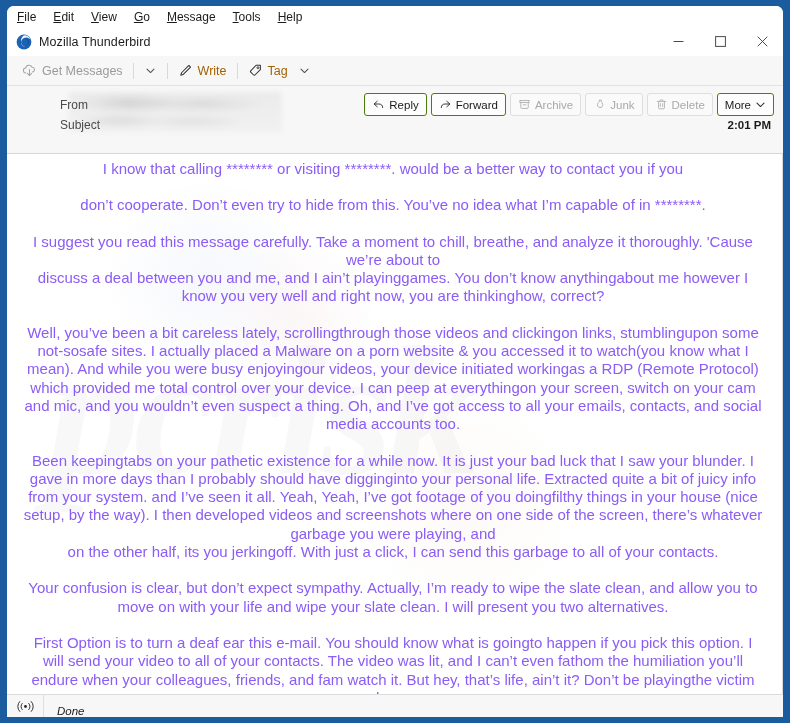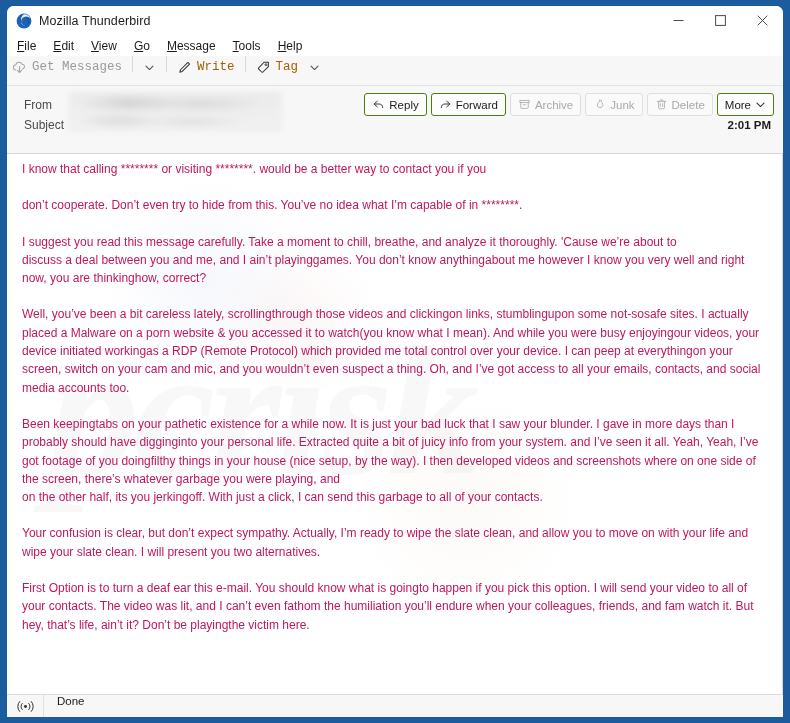--- a/index.html
+++ b/index.html
@@ -93,22 +93,23 @@
   }
   .menu-item u { text-decoration: underline; text-underline-offset: 1px; }
 
   
   #main-toolbar {
     height: 30px;
     min-height: 30px;
     background: #f7f7f7;
     border-bottom: 1px solid #e3e3e3;
     display: flex;
-    box-sizing: border-box;
-    font-family: Liberation Mono, monospace;
+    align-items: center;
+    padding-left: 10px;
+    box-sizing: border-box;
   }
   .tb-btn {
     display: flex;
     align-items: center;
     height: 22px;
     padding: 0 5px;
     border-radius: 3px;
     font-size: 12.5px;
     color: #a16207;
     white-space: nowrap;
@@ -170,20 +171,21 @@
     align-items: center;
     height: 20px;
     padding-left: 17px;
     position: relative;
   }
   .hdr-label {
     font-size: 12px;
     color: #4a4a4a;
     width: 58px;
     flex: none;
+    margin-left: 36px;
   }
   
   #redaction-blur {
     position: absolute;
     left: 62px;
     top: 6px;
     width: 213px;
     height: 40px;
     border-radius: 3px;
     background:
@@ -240,40 +242,42 @@
     position: absolute;
     left: 330px; top: 250px;
     width: 260px; height: 200px;
     border-radius: 50%;
     background: radial-gradient(circle, rgba(200,140,90,0.045), rgba(200,140,90,0) 70%);
   }
 
   #body-text {
     position: relative;
     padding: 6px 18px 0 15px;
-    font-size: 12px;
+    font-size: 15px;
     line-height: 18.3px;
-    color: #be185d;
+    color: #8b5cf6;
     z-index: 2;
+    text-align: center;
   }
   #body-text p {
     margin: 0 0 18px 0;
     white-space: pre-wrap;
   }
   #body-text p.tight { margin-bottom: 0; }
 
   
   #status-bar {
     height: 23px;
     min-height: 23px;
     background: #f7f7f7;
     border-top: 1px solid #dcdcdc;
     display: flex;
-    align-items: flex-start;
-    box-sizing: border-box;
+    align-items: flex-end;
+    box-sizing: border-box;
+    font-style: italic;
   }
   #status-icon-cell {
     width: 36px;
     height: 100%;
     display: flex;
     align-items: center;
     justify-content: center;
     border-right: 1px solid #e0e0e0;
     flex: none;
   }
@@ -281,57 +285,57 @@
     font-size: 11.5px;
     color: #1b1b1b;
     padding-left: 13px;
   }
 </style>
 </head>
 <body>
 
 <div id="app-window">
   <div id="window-chrome">
-
-    <div id="title-bar">
-      <svg id="tb-logo" viewBox="0 0 16 16">
-        <circle cx="8" cy="8" r="7.4" fill="#1d63b5"></circle>
-        <path d="M8 1.2a6.8 6.8 0 0 1 6.3 4.2c-1.5-1.9-4.1-2.6-6.3-1.5C5.6 5 4.6 7.6 5.4 9.9c.6 1.7 2 2.9 3.7 3.2A6.8 6.8 0 0 1 8 1.2z" fill="#ffffff" opacity="0.92"></path>
-        <path d="M10.3 4.1c2 .6 3.3 2.6 3 4.7-.3 2.3-2.3 4-4.6 3.9 1.9-.6 3.2-2.4 3.1-4.4-.1-1.8-1.2-3.4-2.9-4.1-.2-.1.2-.2.4-.1z" fill="#0f4a8f" opacity="0.55"></path>
-      </svg>
-      <span id="title-text">Mozilla Thunderbird</span>
-
-      <div id="window-controls">
-        <div class="wc-btn">
-          <svg width="11" height="11" viewBox="0 0 11 11">
-            <line x1="0.5" y1="5.5" x2="10.5" y2="5.5" stroke="#4a4a4a" stroke-width="1"></line>
-          </svg>
-        </div>
-        <div class="wc-btn">
-          <svg width="11" height="11" viewBox="0 0 11 11">
-            <rect x="0.6" y="0.6" width="9.8" height="9.8" fill="none" stroke="#4a4a4a" stroke-width="1"></rect>
-          </svg>
-        </div>
-        <div class="wc-btn">
-          <svg width="11" height="11" viewBox="0 0 11 11">
-            <line x1="0.7" y1="0.7" x2="10.3" y2="10.3" stroke="#4a4a4a" stroke-width="1"></line>
-            <line x1="10.3" y1="0.7" x2="0.7" y2="10.3" stroke="#4a4a4a" stroke-width="1"></line>
-          </svg>
-        </div>
-      </div>
-    </div>
 
     <div id="menu-bar">
       <span class="menu-item"><u>F</u>ile</span>
       <span class="menu-item"><u>E</u>dit</span>
       <span class="menu-item"><u>V</u>iew</span>
       <span class="menu-item"><u>G</u>o</span>
       <span class="menu-item"><u>M</u>essage</span>
       <span class="menu-item"><u>T</u>ools</span>
       <span class="menu-item"><u>H</u>elp</span>
+    </div>
+
+    <div id="title-bar">
+      <svg id="tb-logo" viewBox="0 0 16 16">
+        <circle cx="8" cy="8" r="7.4" fill="#1d63b5"></circle>
+        <path d="M8 1.2a6.8 6.8 0 0 1 6.3 4.2c-1.5-1.9-4.1-2.6-6.3-1.5C5.6 5 4.6 7.6 5.4 9.9c.6 1.7 2 2.9 3.7 3.2A6.8 6.8 0 0 1 8 1.2z" fill="#ffffff" opacity="0.92"></path>
+        <path d="M10.3 4.1c2 .6 3.3 2.6 3 4.7-.3 2.3-2.3 4-4.6 3.9 1.9-.6 3.2-2.4 3.1-4.4-.1-1.8-1.2-3.4-2.9-4.1-.2-.1.2-.2.4-.1z" fill="#0f4a8f" opacity="0.55"></path>
+      </svg>
+      <span id="title-text">Mozilla Thunderbird</span>
+
+      <div id="window-controls">
+        <div class="wc-btn">
+          <svg width="11" height="11" viewBox="0 0 11 11">
+            <line x1="0.5" y1="5.5" x2="10.5" y2="5.5" stroke="#4a4a4a" stroke-width="1"></line>
+          </svg>
+        </div>
+        <div class="wc-btn">
+          <svg width="11" height="11" viewBox="0 0 11 11">
+            <rect x="0.6" y="0.6" width="9.8" height="9.8" fill="none" stroke="#4a4a4a" stroke-width="1"></rect>
+          </svg>
+        </div>
+        <div class="wc-btn">
+          <svg width="11" height="11" viewBox="0 0 11 11">
+            <line x1="0.7" y1="0.7" x2="10.3" y2="10.3" stroke="#4a4a4a" stroke-width="1"></line>
+            <line x1="10.3" y1="0.7" x2="0.7" y2="10.3" stroke="#4a4a4a" stroke-width="1"></line>
+          </svg>
+        </div>
+      </div>
     </div>
 
     <div id="main-toolbar">
       <div class="tb-btn disabled">
         <span class="glyph">
           <svg width="15" height="15" viewBox="0 0 16 16">
             <path d="M4.2 10.6a2.6 2.6 0 0 1-.2-5.2 3.5 3.5 0 0 1 6.7-.9 2.5 2.5 0 0 1 2.6 2.5c0 1.4-1 2.5-2.3 2.6" fill="none" stroke="#a6a6a6" stroke-width="1.1" stroke-linecap="round"></path>
             <line x1="8" y1="7" x2="8" y2="13.2" stroke="#a6a6a6" stroke-width="1.1" stroke-linecap="round"></line>
             <polyline points="5.8,11 8,13.4 10.2,11" fill="none" stroke="#a6a6a6" stroke-width="1.1" stroke-linecap="round" stroke-linejoin="round"></polyline>
           </svg>

